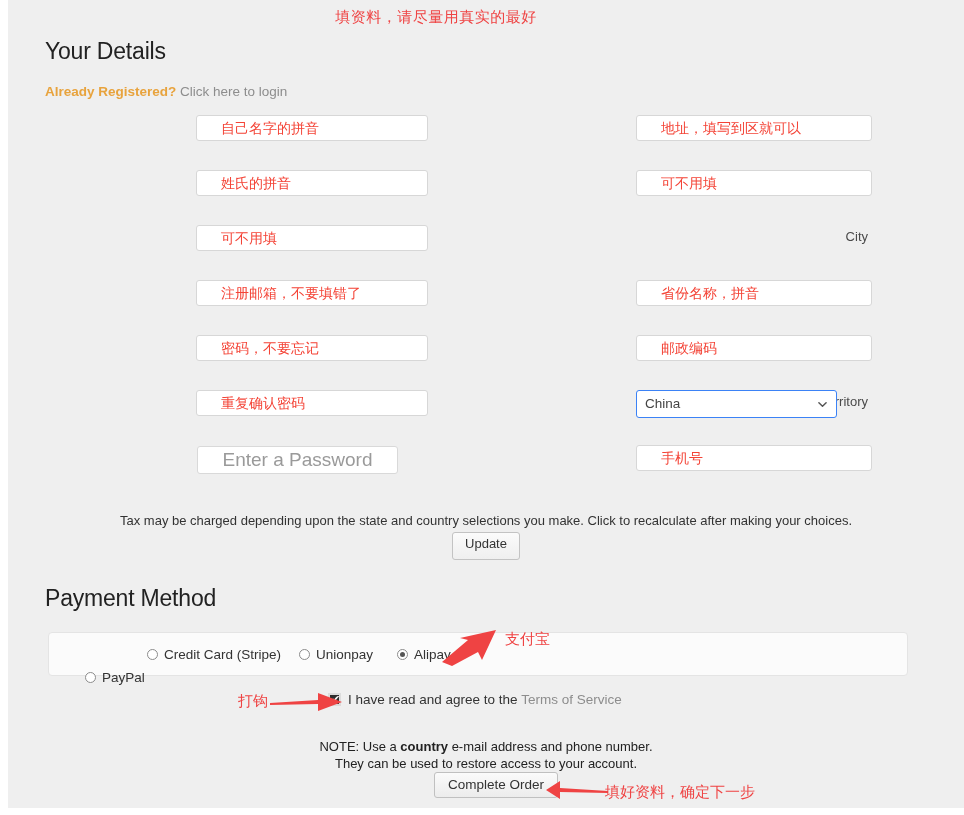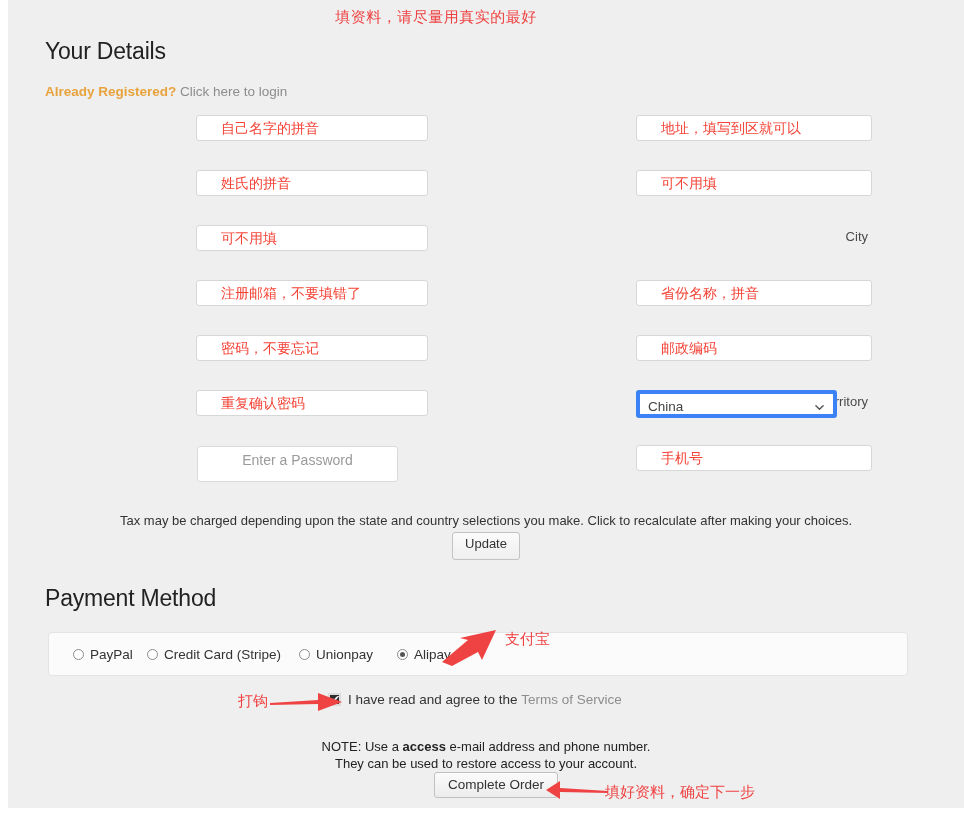--- a/index.html
+++ b/index.html
@@ -117,42 +117,42 @@
   .row-r5 { left: 432px; top: 335px; width: 428px; }
   .row-r6 { left: 432px; top: 390px; width: 428px; }
   .row-r7 { left: 432px; top: 445px; width: 428px; }
 
   
   .pw-button {
     position: absolute;
     left: 189px;
     top: 446px;
     width: 201px;
-    height: 36px;
+    height: 28px;
     box-sizing: border-box;
     background: #ffffff;
     border: 1px solid #d9d9d9;
     border-radius: 3px;
     color: #9a9a9a;
-    font-size: 14px;
+    font-size: 19px;
     text-align: center;
     line-height: 26px;
     cursor: pointer;
   }
 
   
   .select-box {
     position: absolute;
     left: 196px;
     top: 0;
     width: 201px;
     height: 28px;
     box-sizing: border-box;
     background: #ffffff;
-    border: 4px solid #3b82f6;
+    border: 1px solid #3b82f6;
     border-radius: 3px;
     font-size: 13.5px;
     color: #444444;
     line-height: 26px;
     padding: 0 8px;
     cursor: pointer;
   }
   .select-chevron {
     position: absolute;
     right: 9px;
@@ -223,21 +223,21 @@
   .radio.checked::after {
     content: "";
     position: absolute;
     left: 2px;
     top: 2px;
     width: 5px;
     height: 5px;
     border-radius: 50%;
     background: #555555;
   }
-  .opt-1 { left: 24px; }
+  .opt-1 { left: 36px; margin-top: 23px; }
   .opt-2 { left: 98px; }
   .opt-3 { left: 250px; }
   .opt-4 { left: 348px; }
 
   
   .terms-row {
     position: absolute;
     left: 320px;
     top: 692px;
     font-size: 13.5px;
@@ -430,21 +430,21 @@
     <span class="checkbox"><span class="tick">✔</span></span><span>I have read and agree to the</span>
     <a class="terms-link" href="#">Terms of Service</a>
   </div>
 
   <svg class="arrow-svg" id="arrow-checkbox" width="74" height="20" viewBox="0 0 74 20">
     <path d="M0 11 L48 8 L48 1 L72 10 L48 19 L48 12 L0 13 Z" fill="#ef4343"></path>
   </svg>
   <div class="annot" id="annot-checkbox">打钩</div>
 
   <div class="note-block">
-    <div><span>NOTE: Use a </span><b>access</b><span> e-mail address and phone number.</span></div>
+    <div><span>NOTE: Use a </span><b>country</b><span> e-mail address and phone number.</span></div>
     <div>They can be used to restore access to your account.</div>
   </div>
 
   <div class="complete-btn">Complete Order</div>
 
   <svg class="arrow-svg" id="arrow-complete" width="62" height="20" viewBox="0 0 62 20">
     <path d="M62 11 L14 8 L14 1 L0 10 L14 19 L14 12 L62 13 Z" fill="#ef4343"></path>
   </svg>
   <div class="annot" id="annot-complete">填好资料，确定下一步</div>
 

